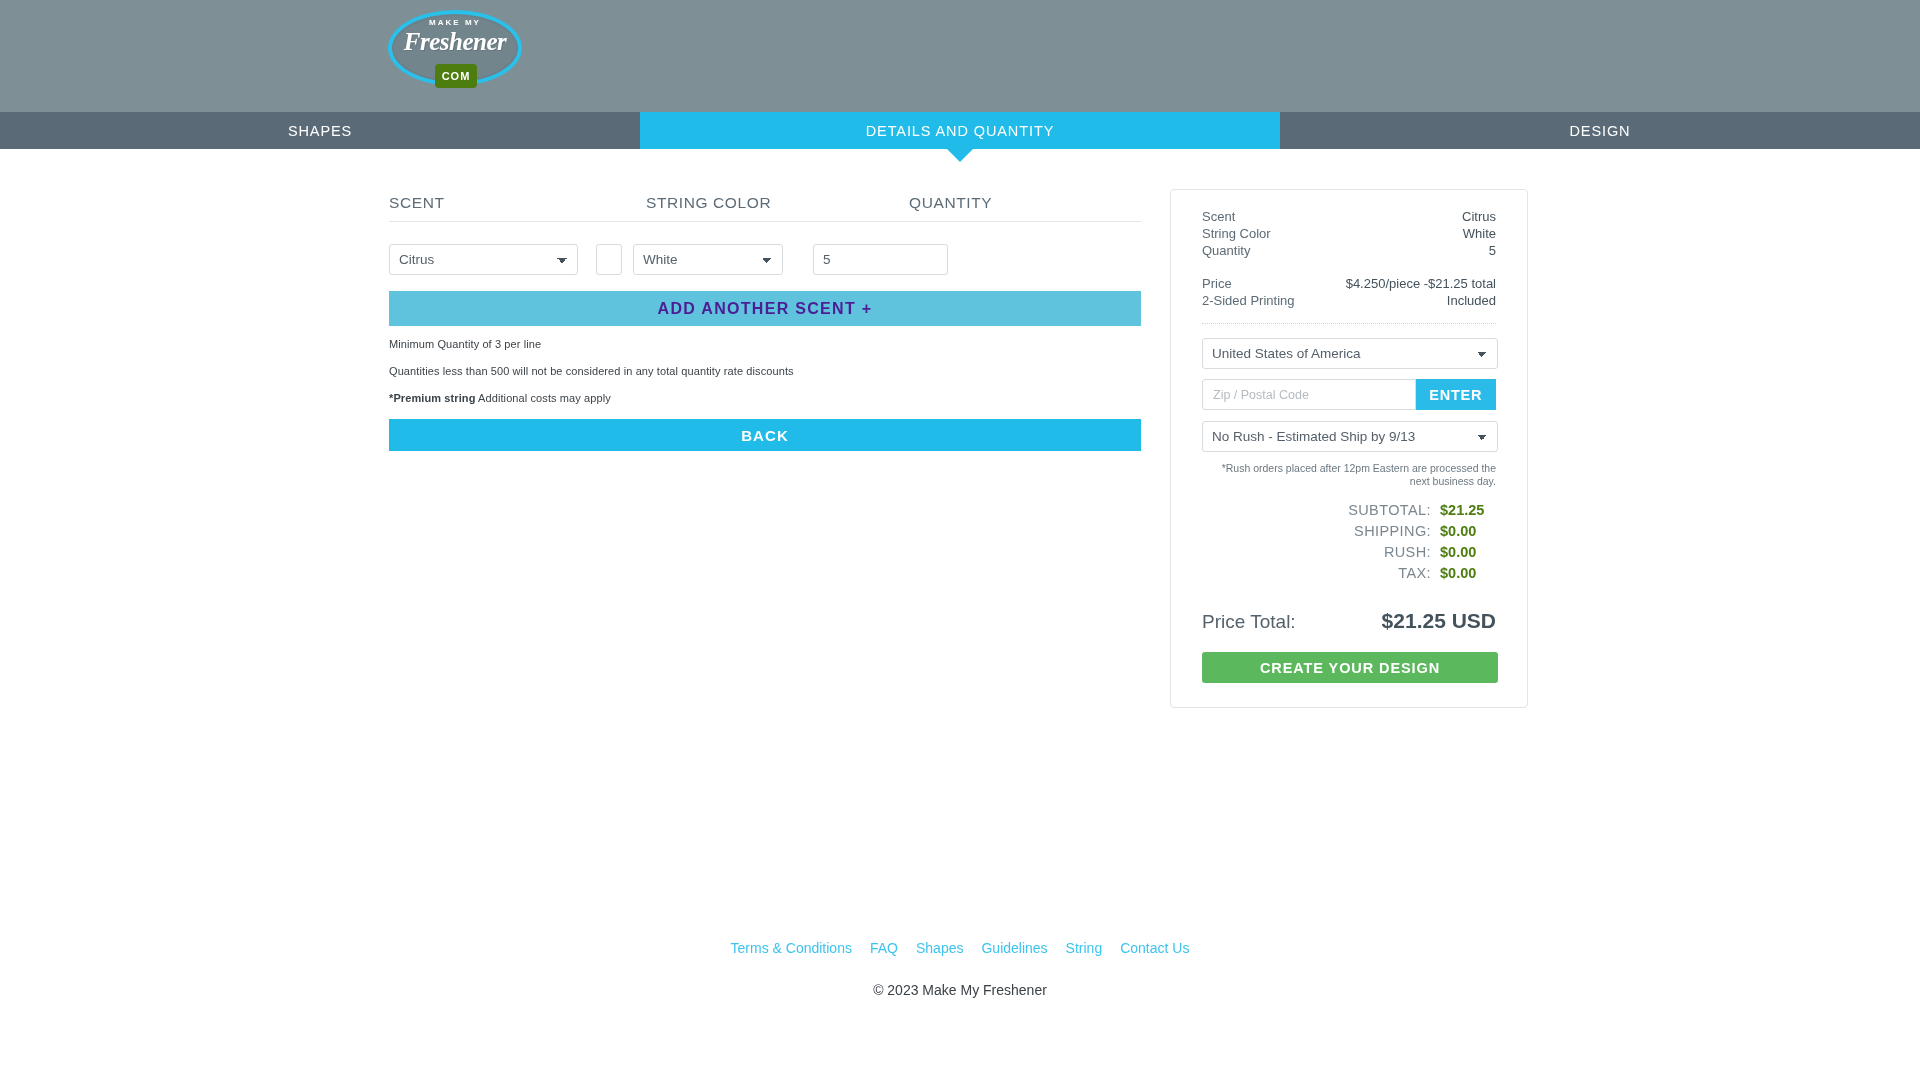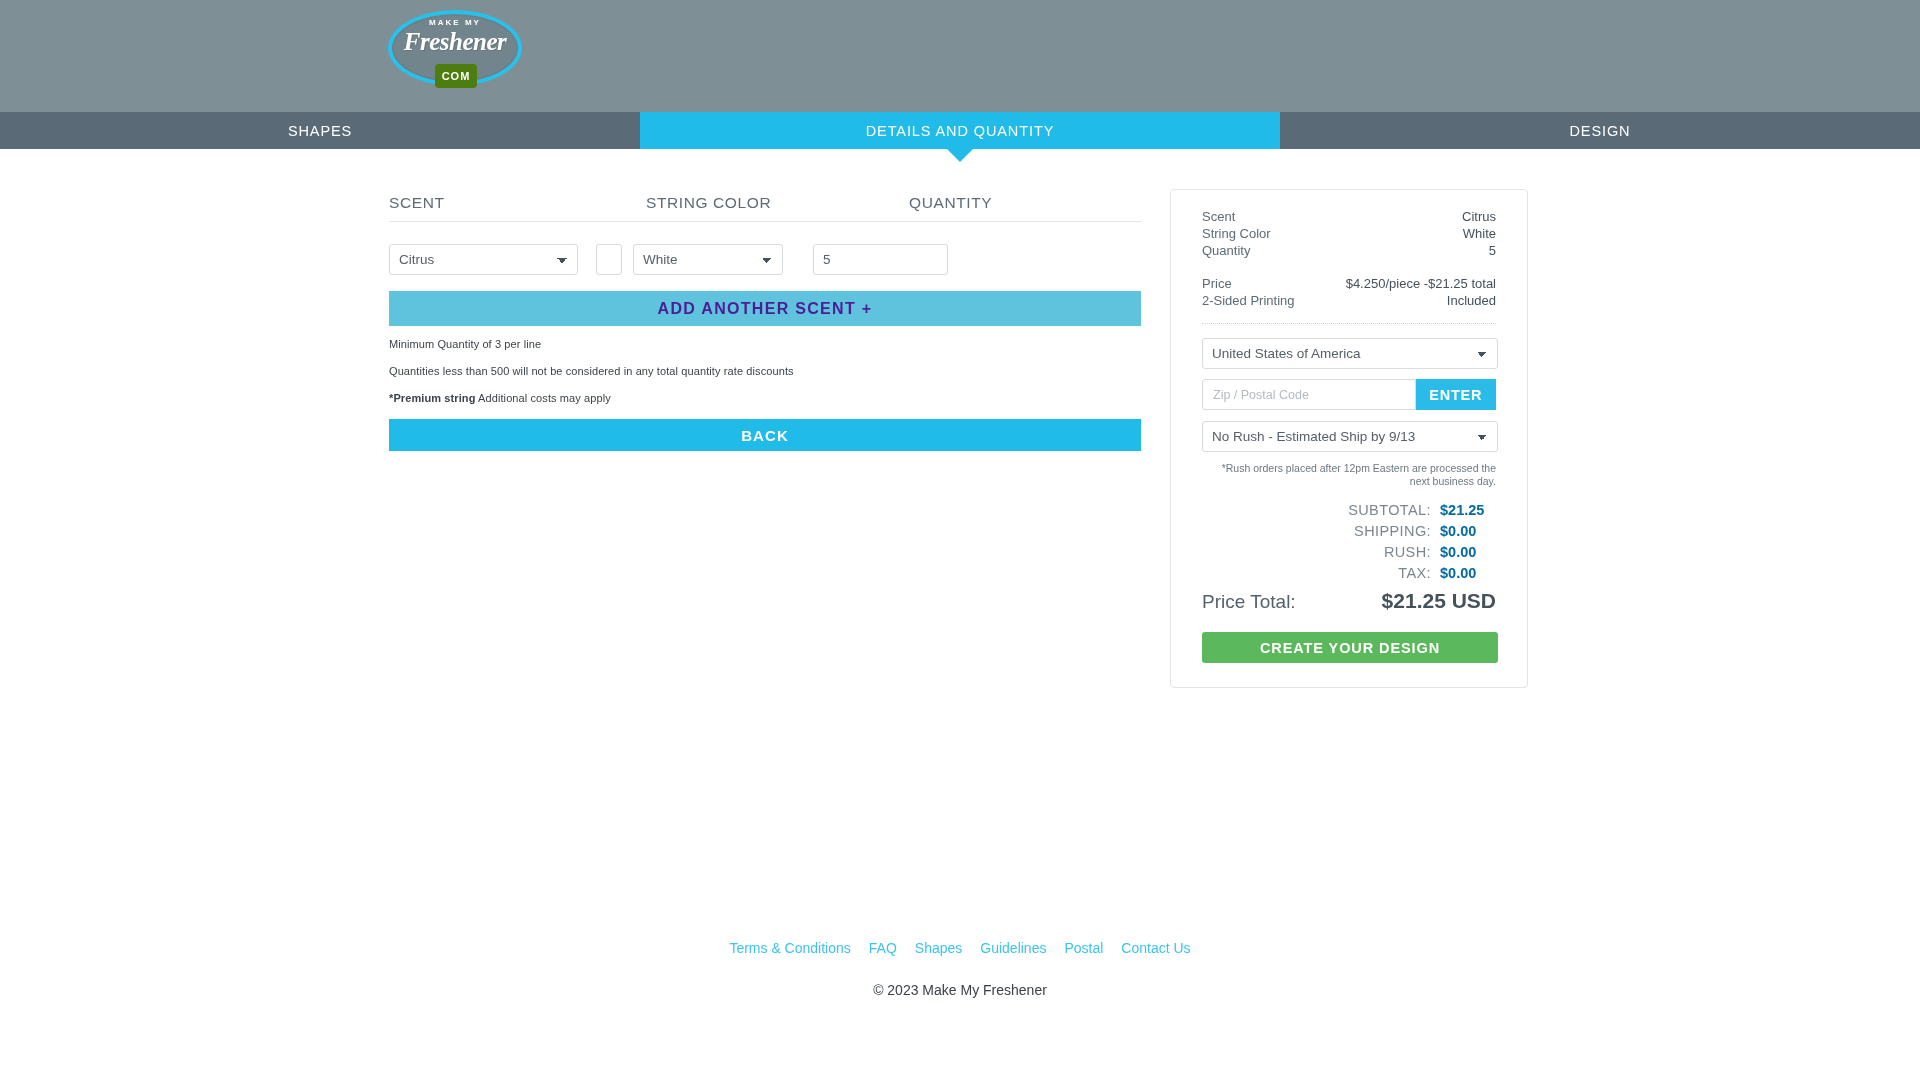--- a/index.html
+++ b/index.html
@@ -261,29 +261,29 @@
     margin-bottom: 5px;
   }
   .tot-label {
     font-size: 14.5px;
     color: #7b878f;
     letter-spacing: .4px;
     margin-right: 9px;
   }
   .tot-value {
     font-size: 14.5px;
-    color: #0369a1;
+    color: #4d7c0f;
     font-weight: bold;
     width: 56px;
     text-align: left;
   }
   .grand {
     display: flex; justify-content: space-between;
     align-items: baseline;
-    margin-top: 8px;
+    margin-top: 28px;
   }
   .grand-label { font-size: 19px; color: #55626c; }
   .grand-value { font-size: 21px; color: #44525c; font-weight: bold; }
   .btn-design {
     display: block;
     width: 296px; height: 31px;
     margin-top: 19px;
     background: #5cb85c;
     border: none;
     border-radius: 3px;
@@ -447,19 +447,19 @@
       <button class="btn-design">CREATE YOUR DESIGN</button>
     </div>
   </div>
 
   <div class="footer">
     <div class="f-links">
       <a class="f-link">Terms &amp; Conditions</a>
       <a class="f-link">FAQ</a>
       <a class="f-link">Shapes</a>
       <a class="f-link">Guidelines</a>
-      <a class="f-link">Postal</a>
+      <a class="f-link">String</a>
       <a class="f-link">Contact Us</a>
     </div>
     <div class="copyright">© 2023 Make My Freshener</div>
   </div>
 
 </div>
 
 </body></html>

